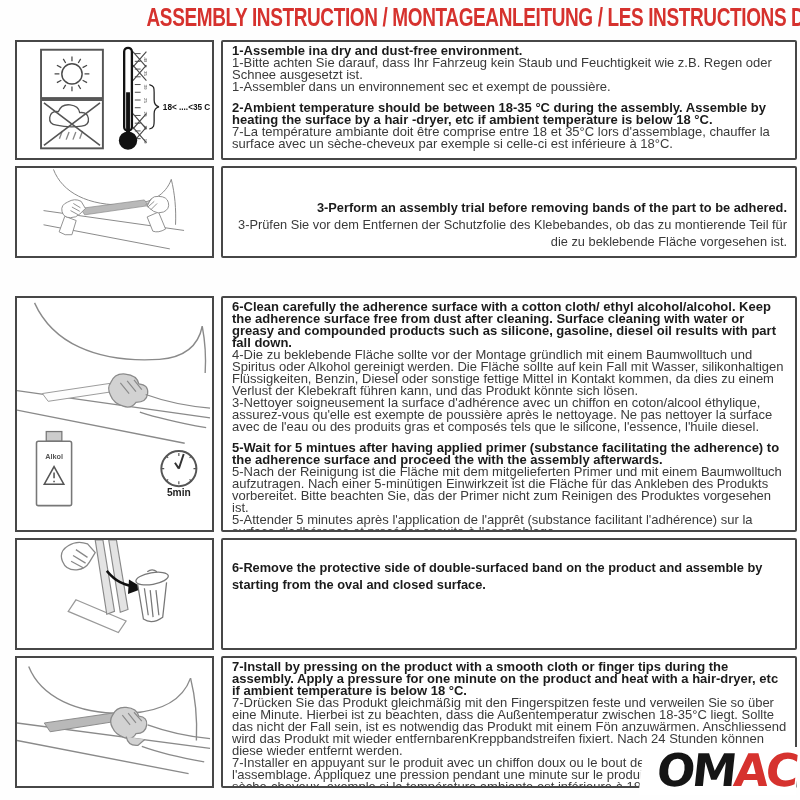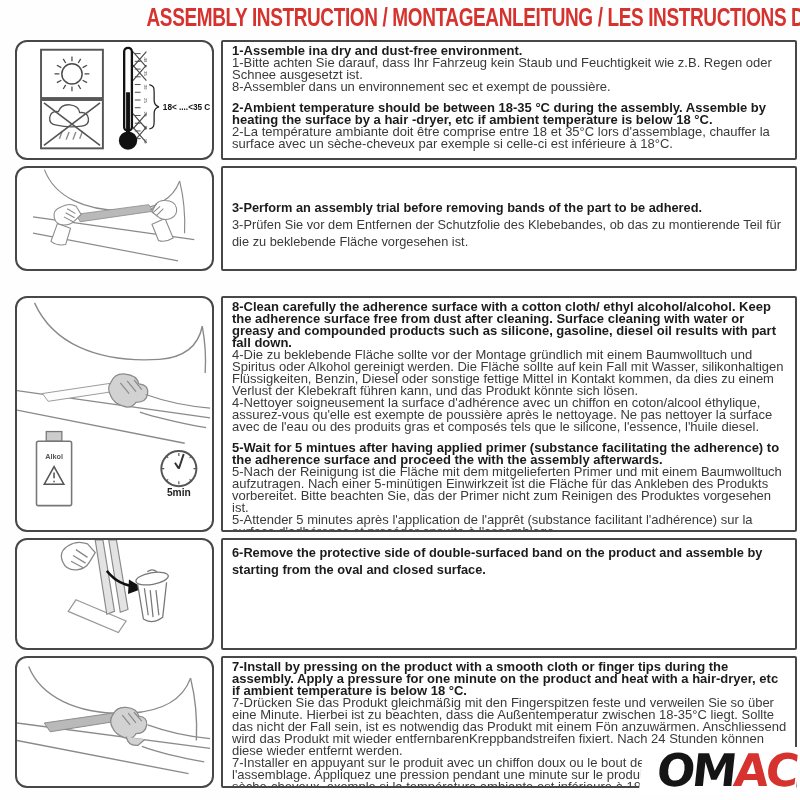--- a/index.html
+++ b/index.html
@@ -1,36 +1,36 @@
 <!DOCTYPE html>
 <html><head>
 <meta charset="utf-8">
 <style>
   html,body{margin:0;padding:0;background:#fff;}
   .sheet{position:relative;width:800px;height:800px;background:#fefefe;overflow:hidden;
          font-family:"Liberation Sans","DejaVu Sans",sans-serif;}
   .title-wrap{position:absolute;top:2px;left:0;width:800px;text-align:center;}
   .title{display:inline-block;margin:0;font-size:26px;font-weight:bold;color:#d6322e;
          white-space:nowrap;transform:scaleX(0.73);transform-origin:center;letter-spacing:-0.5px;}
-  .icon-cell{position:absolute;left:15px;width:199px;border:2px solid #474747;border-radius:12px;
+  .icon-cell{position:absolute;left:15px;width:199px;border:2px solid #474747;border-radius:0;
              background:#fff;box-sizing:border-box;}
   .text-cell{position:absolute;left:221px;width:576px;border:2px solid #474747;border-radius:2px;
              background:#fff;box-sizing:border-box;overflow:hidden;padding:3px 8px 2px 9px;color:#3a3a3a;}
   .r1 .icon-cell,.r1 .text-cell{top:40px;height:120px;}
-  .r2 .icon-cell,.r2 .text-cell{top:166px;height:105px;}
+  .r2 .icon-cell,.r2 .text-cell{top:166px;height:92px;text-align:right;}
   .r3 .icon-cell,.r3 .text-cell{top:296px;height:236px;}
   .r4 .icon-cell,.r4 .text-cell{top:538px;height:112px;}
   .r5 .icon-cell,.r5 .text-cell{top:656px;height:132px;}
   .text-cell p{margin:0;}
   .b{font-weight:bold;color:#1b1b1b;}
   .sec-gap{margin-bottom:9px !important;}
   .small-text p{font-size:13px;line-height:12.0px;}
   .big-text p{font-size:12.8px;line-height:16.8px;}
   .r2 .text-cell{padding-top:32px;}
-  .r4 .text-cell{padding-top:5px;}
+  .r4 .text-cell{padding-top:20px;}
   .icon-cell svg{display:block;width:100%;height:100%;}
   .logo{position:absolute;right:2px;top:747px;background:#fff;padding:2px 2px 2px 16px;
         font-family:"DejaVu Sans","Liberation Sans",sans-serif;font-weight:bold;
         font-size:45px;line-height:44px;letter-spacing:-3px;transform:skewX(-6deg);}
   .logo .lb{color:#151515;} .logo .lr{color:#d6322e;}
 </style>
 </head>
 <body>
 
 <div class="sheet">
@@ -68,23 +68,23 @@
           <rect x="112" y="52" width="4" height="42" fill="#111"></rect>
           <circle cx="114" cy="102" r="9.5" fill="#111"></circle>
           <path d="M136,44 C141,45 141,48 141,52 L141,60 C141,64 142,66 146,67 C142,68 141,70 141,74 L141,82 C141,86 141,89 136,90" stroke="#222" stroke-width="1.3" fill="none"></path>
           <text x="150" y="70" font-size="8.5" font-weight="bold" fill="#111">18&lt; ....&lt;35 C</text>
         </g>
       </svg>
     </div>
     <div class="text-cell small-text">
       <p class="b">1-Assemble ina dry and dust-free environment.</p>
       <p>1-Bitte achten Sie darauf, dass Ihr Fahrzeug kein Staub und Feuchtigkeit wie z.B. Regen oder Schnee ausgesetzt ist.</p>
-      <p class="sec-gap">8-Assembler dans un environnement sec et exempt de poussière.</p>
+      <p class="sec-gap">1-Assembler dans un environnement sec et exempt de poussière.</p>
       <p class="b">2-Ambient temperature should be between 18-35 °C  during the assembly. Assemble by heating the surface by a hair -dryer, etc if ambient temperature is below 18 °C.</p>
-      <p>2-La température ambiante doit être comprise entre 18 et 35°C lors d'assemblage, chauffer la surface avec un sèche-cheveux par exemple si celle-ci est inférieure à 18°C.</p>
+      <p>7-La température ambiante doit être comprise entre 18 et 35°C lors d'assemblage, chauffer la surface avec un sèche-cheveux par exemple si celle-ci est inférieure à 18°C.</p>
     </div>
   </section>
 
   <section class="r2">
     <div class="icon-cell">
       <svg viewBox="0 0 200 124">
         <g stroke="#8a8a8a" fill="none" stroke-width="1.4">
           <path d="M14,2 C26,34 62,54 118,52 C152,50 172,38 180,16"></path>
           <path d="M180,16 C185,36 187,58 186,80"></path>
           <path d="M0,60 L198,88"></path>
@@ -133,23 +133,23 @@
         </g>
         <g>
           <circle cx="166" cy="174" r="18" fill="#fff" stroke="#555" stroke-width="2"></circle>
           <path d="M166,158 v3 M166,187 v3 M148,174 h3 M181,174 h3 M153,161 l2,2 M179,161 l-2,2 M153,187 l2,-2 M179,187 l-2,-2" stroke="#555" stroke-width="1.2"></path>
           <path d="M166,174 L171,159 M166,174 L162,168" stroke="#333" stroke-width="2" fill="none"></path>
           <text x="166" y="202" font-size="10.5" font-weight="600" fill="#222" text-anchor="middle">5min</text>
         </g>
       </svg>
     </div>
     <div class="text-cell small-text">
-      <p class="b">8-Clean carefully the adherence surface with a cotton cloth/ ethyl alcohol/alcohol. Keep the adherence surface free from dust after cleaning. Surface cleaning with water or greasy and compounded products such as silicone, gasoline, diesel oil results with part fall down.</p>
+      <p class="b">6-Clean carefully the adherence surface with a cotton cloth/ ethyl alcohol/alcohol. Keep the adherence surface free from dust after cleaning. Surface cleaning with water or greasy and compounded products such as silicone, gasoline, diesel oil results with part fall down.</p>
       <p>4-Die zu beklebende Fläche sollte vor der Montage gründlich mit einem Baumwolltuch und Spiritus oder Alkohol gereinigt werden. Die Fläche sollte auf kein Fall mit Wasser, silikonhaltigen Flüssigkeiten, Benzin, Diesel oder sonstige fettige Mittel in Kontakt kommen, da dies zu einem Verlust der Klebekraft führen kann, und das Produkt könnte sich lösen.</p>
-      <p class="sec-gap">4-Nettoyer soigneusement la surface d'adhérence avec un chiffon en coton/alcool éthylique, assurez-vous qu'elle est exempte de poussière après le nettoyage. Ne pas nettoyer la surface avec de l'eau ou des produits gras et composés tels que le silicone, l'essence, l'huile diesel.</p>
+      <p class="sec-gap">3-Nettoyer soigneusement la surface d'adhérence avec un chiffon en coton/alcool éthylique, assurez-vous qu'elle est exempte de poussière après le nettoyage. Ne pas nettoyer la surface avec de l'eau ou des produits gras et composés tels que le silicone, l'essence, l'huile diesel.</p>
       <p class="b">5-Wait for 5 mintues after having applied primer (substance facilitating the adherence) to the adherence surface and proceed the with the assembly afterwards.</p>
       <p>5-Nach der Reinigung ist die Fläche mit dem mitgelieferten Primer und mit einem Baumwolltuch aufzutragen. Nach einer 5-minütigen Einwirkzeit ist die Fläche für das Ankleben des Produkts vorbereitet. Bitte beachten Sie, das der Primer nicht zum Reinigen des Produktes vorgesehen ist.</p>
       <p>5-Attender 5 minutes après l'application de l'apprêt (substance facilitant l'adhérence) sur la surface d'adhérence et procéder ensuite à l'assemblage</p>
     </div>
   </section>
 
   <section class="r4">
     <div class="icon-cell">
       <svg viewBox="0 0 200 112">
         <path d="M60,62 L112,84 L104,96 L52,74 Z" fill="#fff" stroke="#999" stroke-width="1.3"></path>

